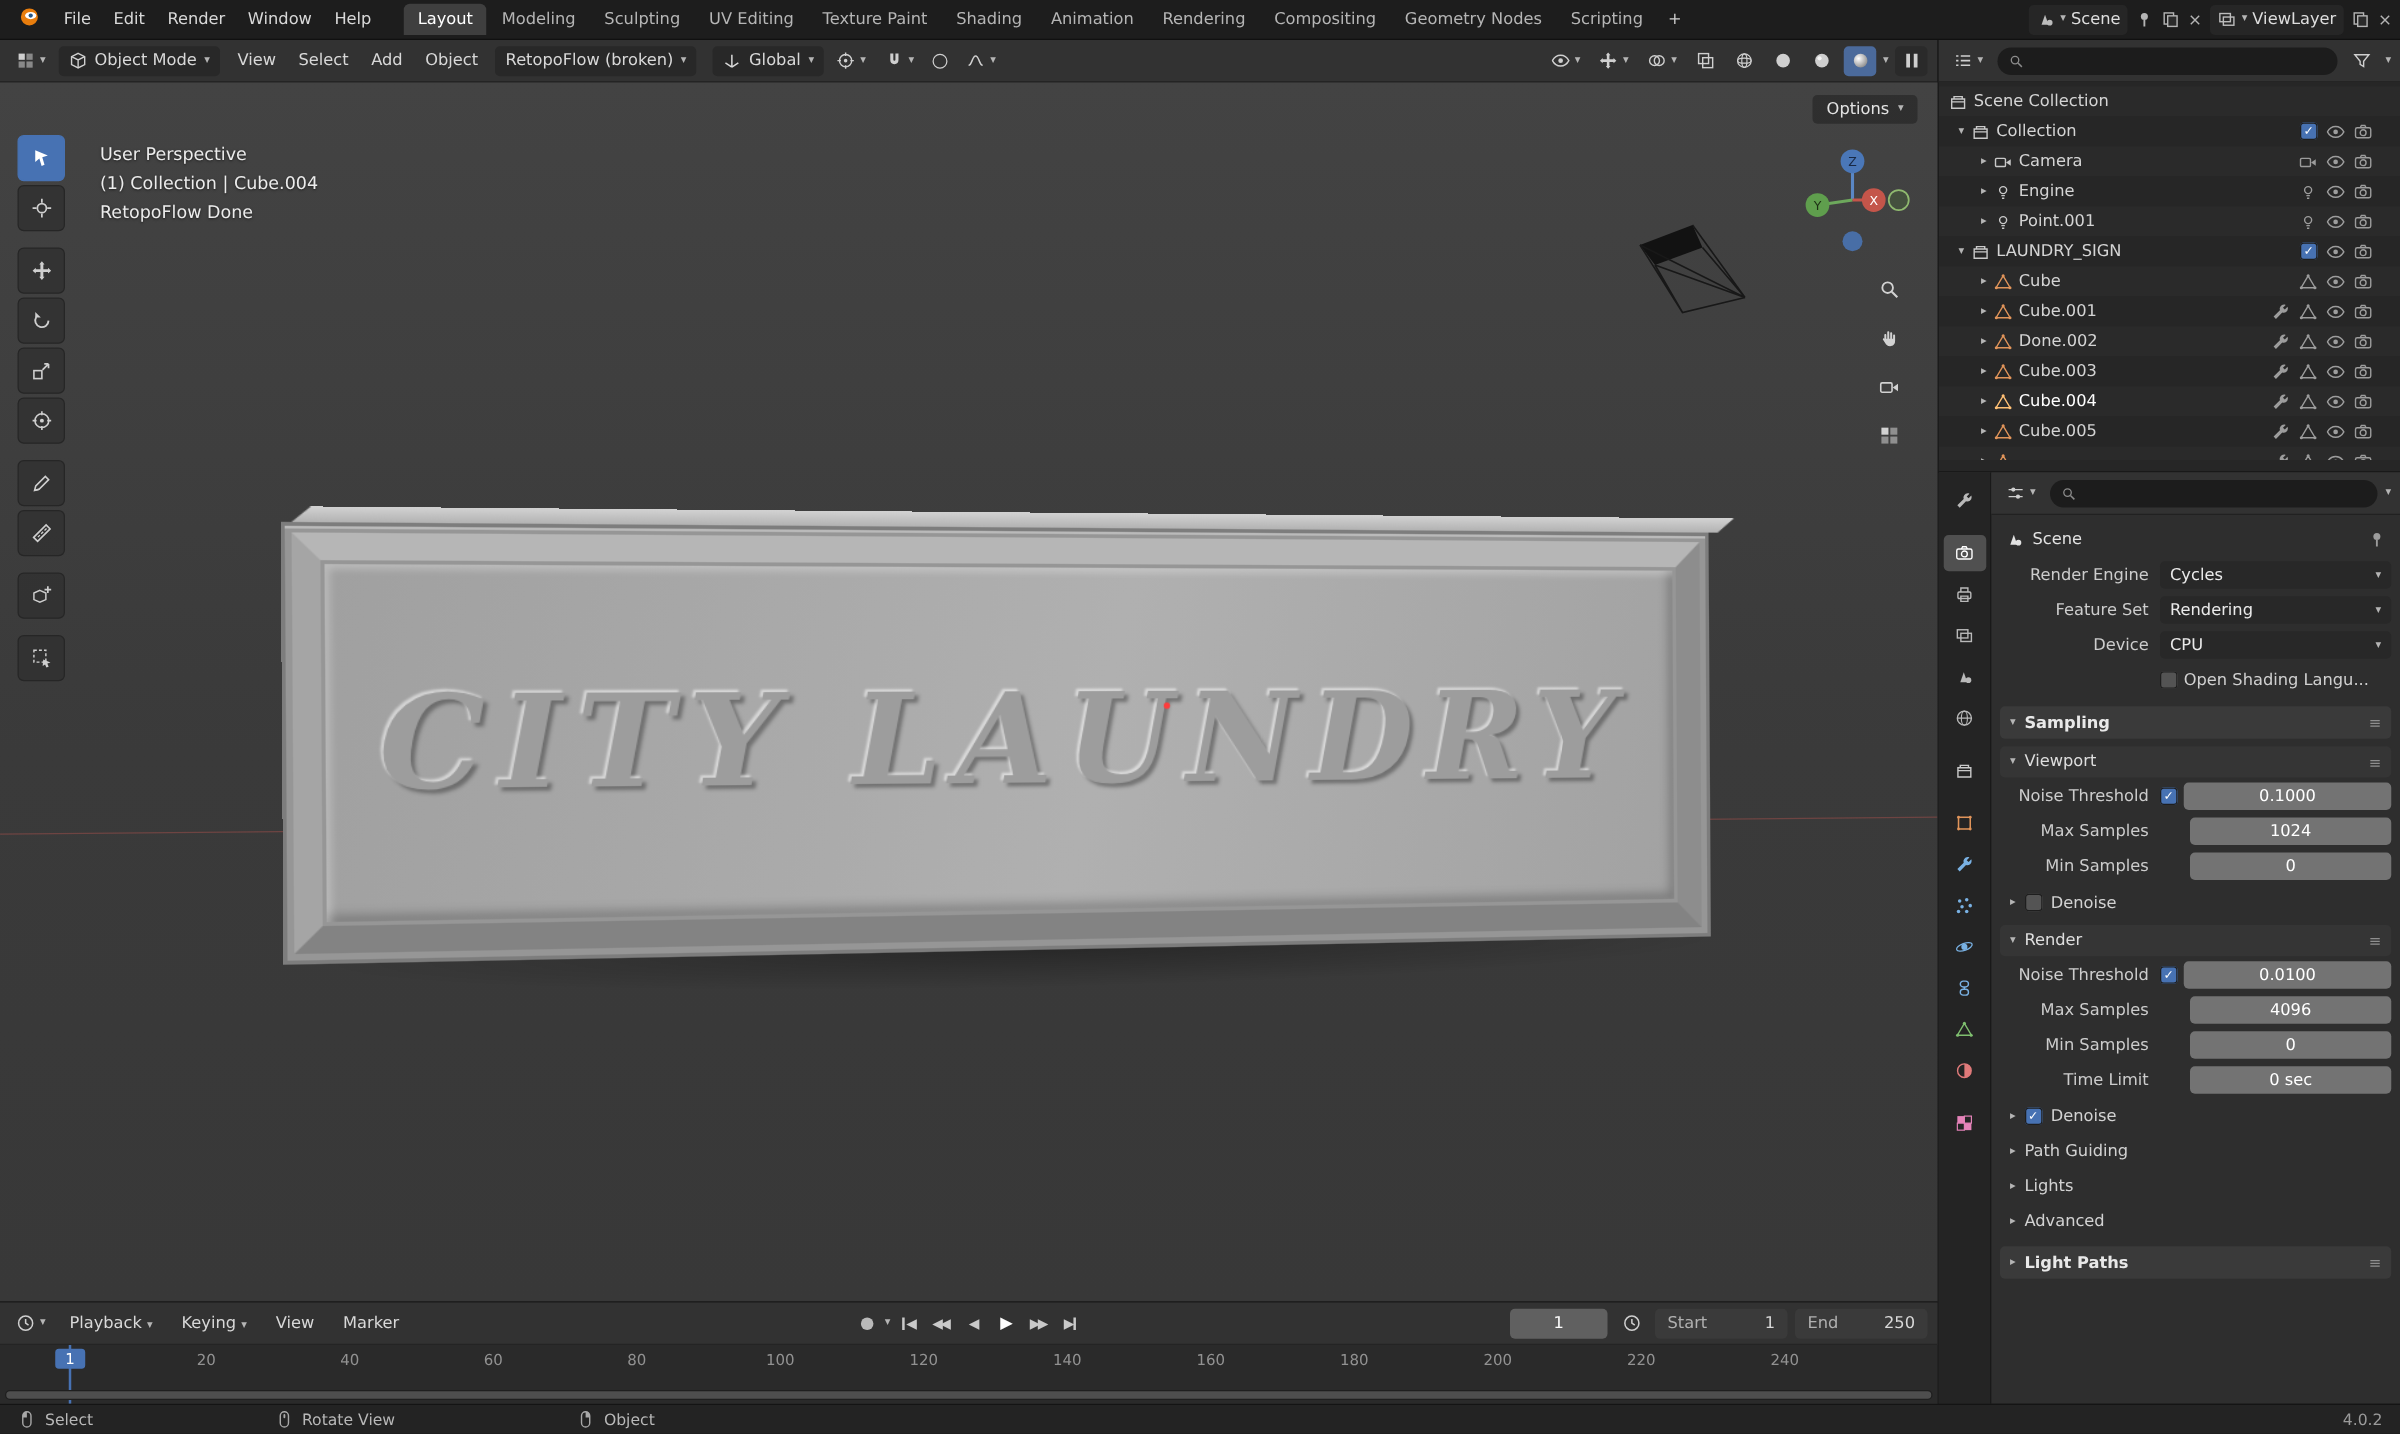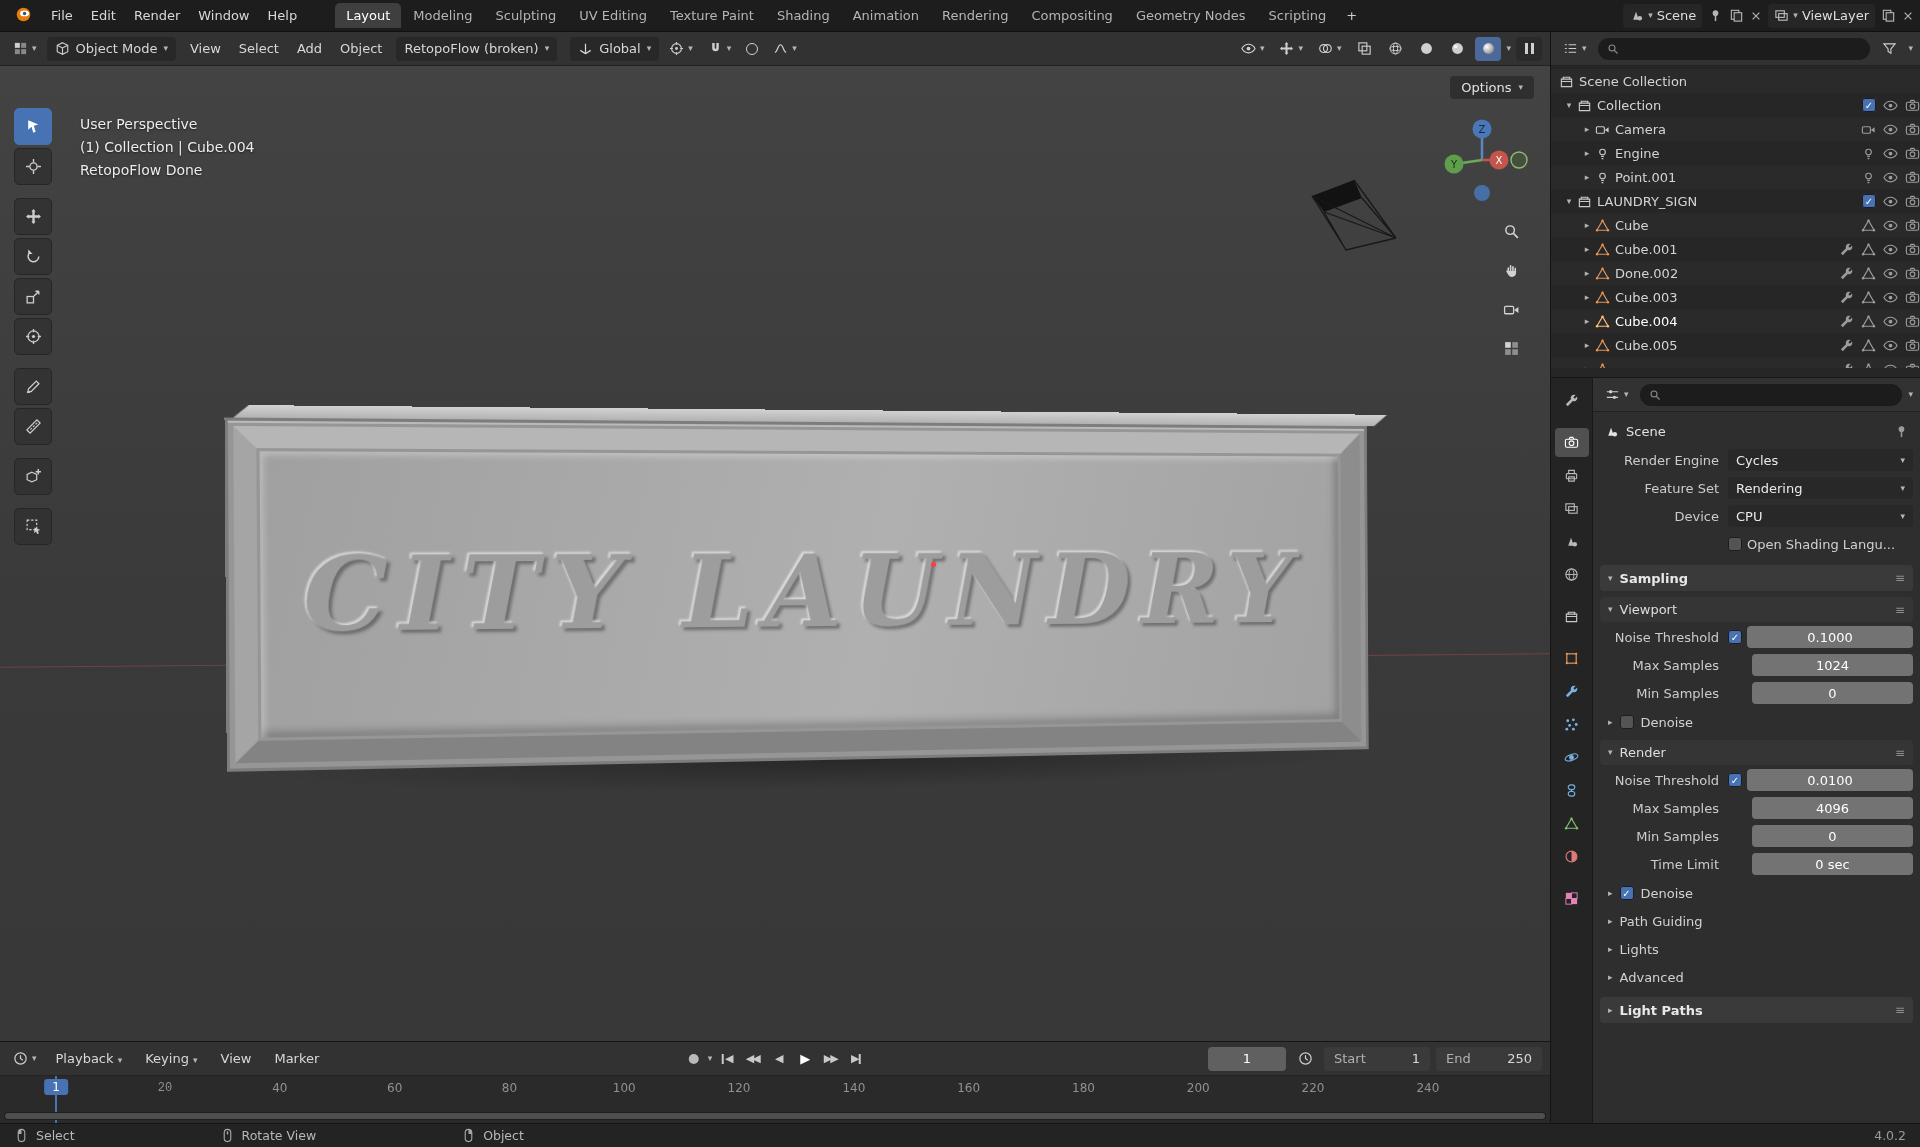--- a/index.html
+++ b/index.html
@@ -14,21 +14,21 @@
 
 
 .titlebar{height:26px;background:#141414;display:flex;align-items:center;padding:0 4px 0 8px;color:#ababab;font-size:12px;flex:none}
 .tb-title{margin-left:8px}
 .tb-controls{margin-left:auto;display:flex}
 .tb-btn{width:34px;height:24px;display:flex;align-items:center;justify-content:center;color:#cfcfcf;font-size:12px}
 
 
 .topbar{height:32px;background:#1d1d1d;display:flex;align-items:center;padding:0 6px;gap:1px;flex:none;border-bottom:1px solid #101010}
 .menu-btn{padding:4px 9px;border-radius:4px;color:#d8d8d8}
-.ws-tabs{display:flex;align-items:flex-end;margin-left:28px;gap:1px}
+.ws-tabs{display:flex;align-items:flex-end;margin-left:16px;gap:1px}
 .ws-tab{padding:5px 11px;border-radius:5px 5px 0 0;color:#b5b5b5;font-size:13px}
 .ws-tab.active{background:#3f3f3f;color:#fff}
 .ws-add{padding:4px 8px;color:#cfcfcf}
 .sel-group{display:flex;align-items:center;gap:4px;background:#262626;border-radius:4px;height:24px;padding:0 6px;color:#dedede}
 .sel-group .ic{color:#bcbcbc}
 .topbar-right{margin-left:auto;display:flex;gap:6px;align-items:center}
 
 
 .middle{flex:1;display:flex;min-height:0}
 .left-col{flex:1;display:flex;flex-direction:column;min-width:0}
@@ -91,21 +91,21 @@
 .tl-marker{position:absolute;top:0;bottom:0;left:55px;width:2px;background:#4772b3}
 .tl-badge{position:absolute;top:3px;left:50%;transform:translateX(-50%);background:#4772b3;color:#fff;border-radius:3px;padding:1px 8px;font-size:12px}
 .tl-scroll{position:absolute;left:4px;right:4px;bottom:3px;height:8px;background:#1f1f1f;border-radius:4px}
 .tl-scroll i{position:absolute;inset:1px;background:#4e4e4e;border-radius:4px}
 
 
 .outliner{height:346px;flex:none;display:flex;flex-direction:column;background:#262626;border-bottom:1px solid #161616}
 .ol-header{height:34px;flex:none;background:#323232;display:flex;align-items:center;gap:6px;padding:0 7px;border-bottom:1px solid #212121}
 .searchpill{flex:1;height:22px;background:#1c1c1c;border-radius:11px;display:flex;align-items:center;gap:6px;padding:0 9px;color:#8b8b8b}
 .ol-body{flex:1;overflow:hidden;padding-top:3px}
-.ol-row{height:24px;display:flex;align-items:center;padding-right:0;color:#d4d4d4}
+.ol-row{height:24px;display:flex;align-items:center;padding-right:22px;color:#d4d4d4}
 .ol-row:nth-child(odd){background:#2a2a2a}
 .ol-row .caret{width:16px;text-align:center;flex:none}
 .ol-label{margin-left:5px;white-space:nowrap}
 .ol-label.activeobj{color:#fff}
 .ol-right{margin-left:auto;display:flex;align-items:center;gap:7px}
 .ol-right .ic{color:#9c9c9c}
 .ol-partial{height:11px;overflow:hidden}
 .gray{color:#c9c9c9}.orange{color:#e0945a}.green{color:#7fbf6f}.lblue{color:#79b1e3}
 .red{color:#e07a7a}.pink{color:#e583b9}
 
@@ -699,21 +699,21 @@
             </span>
             <span class="tl-range">
               <span class="lab">End</span>
               <span>250</span>
             </span>
           </div>
         </div>
         <div class="tl-ruler">
           <div>
 
-          <span class="tl-tick" style="left: 165.06px; font-family: Liberation Mono, monospace;">20</span>
+          <span class="tl-tick" style="left: 165.06px;">20</span>
               <span class="tl-tick" style="left: 279.86px;">40</span>
               <span class="tl-tick" style="left: 394.66px;">60</span>
               <span class="tl-tick" style="left: 509.46px;">80</span>
               <span class="tl-tick" style="left: 624.26px;">100</span>
               <span class="tl-tick" style="left: 739.06px;">120</span>
               <span class="tl-tick" style="left: 853.86px;">140</span>
               <span class="tl-tick" style="left: 968.66px;">160</span>
               <span class="tl-tick" style="left: 1083.46px;">180</span>
               <span class="tl-tick" style="left: 1198.26px;">200</span>
               <span class="tl-tick" style="left: 1313.06px;">220</span>

